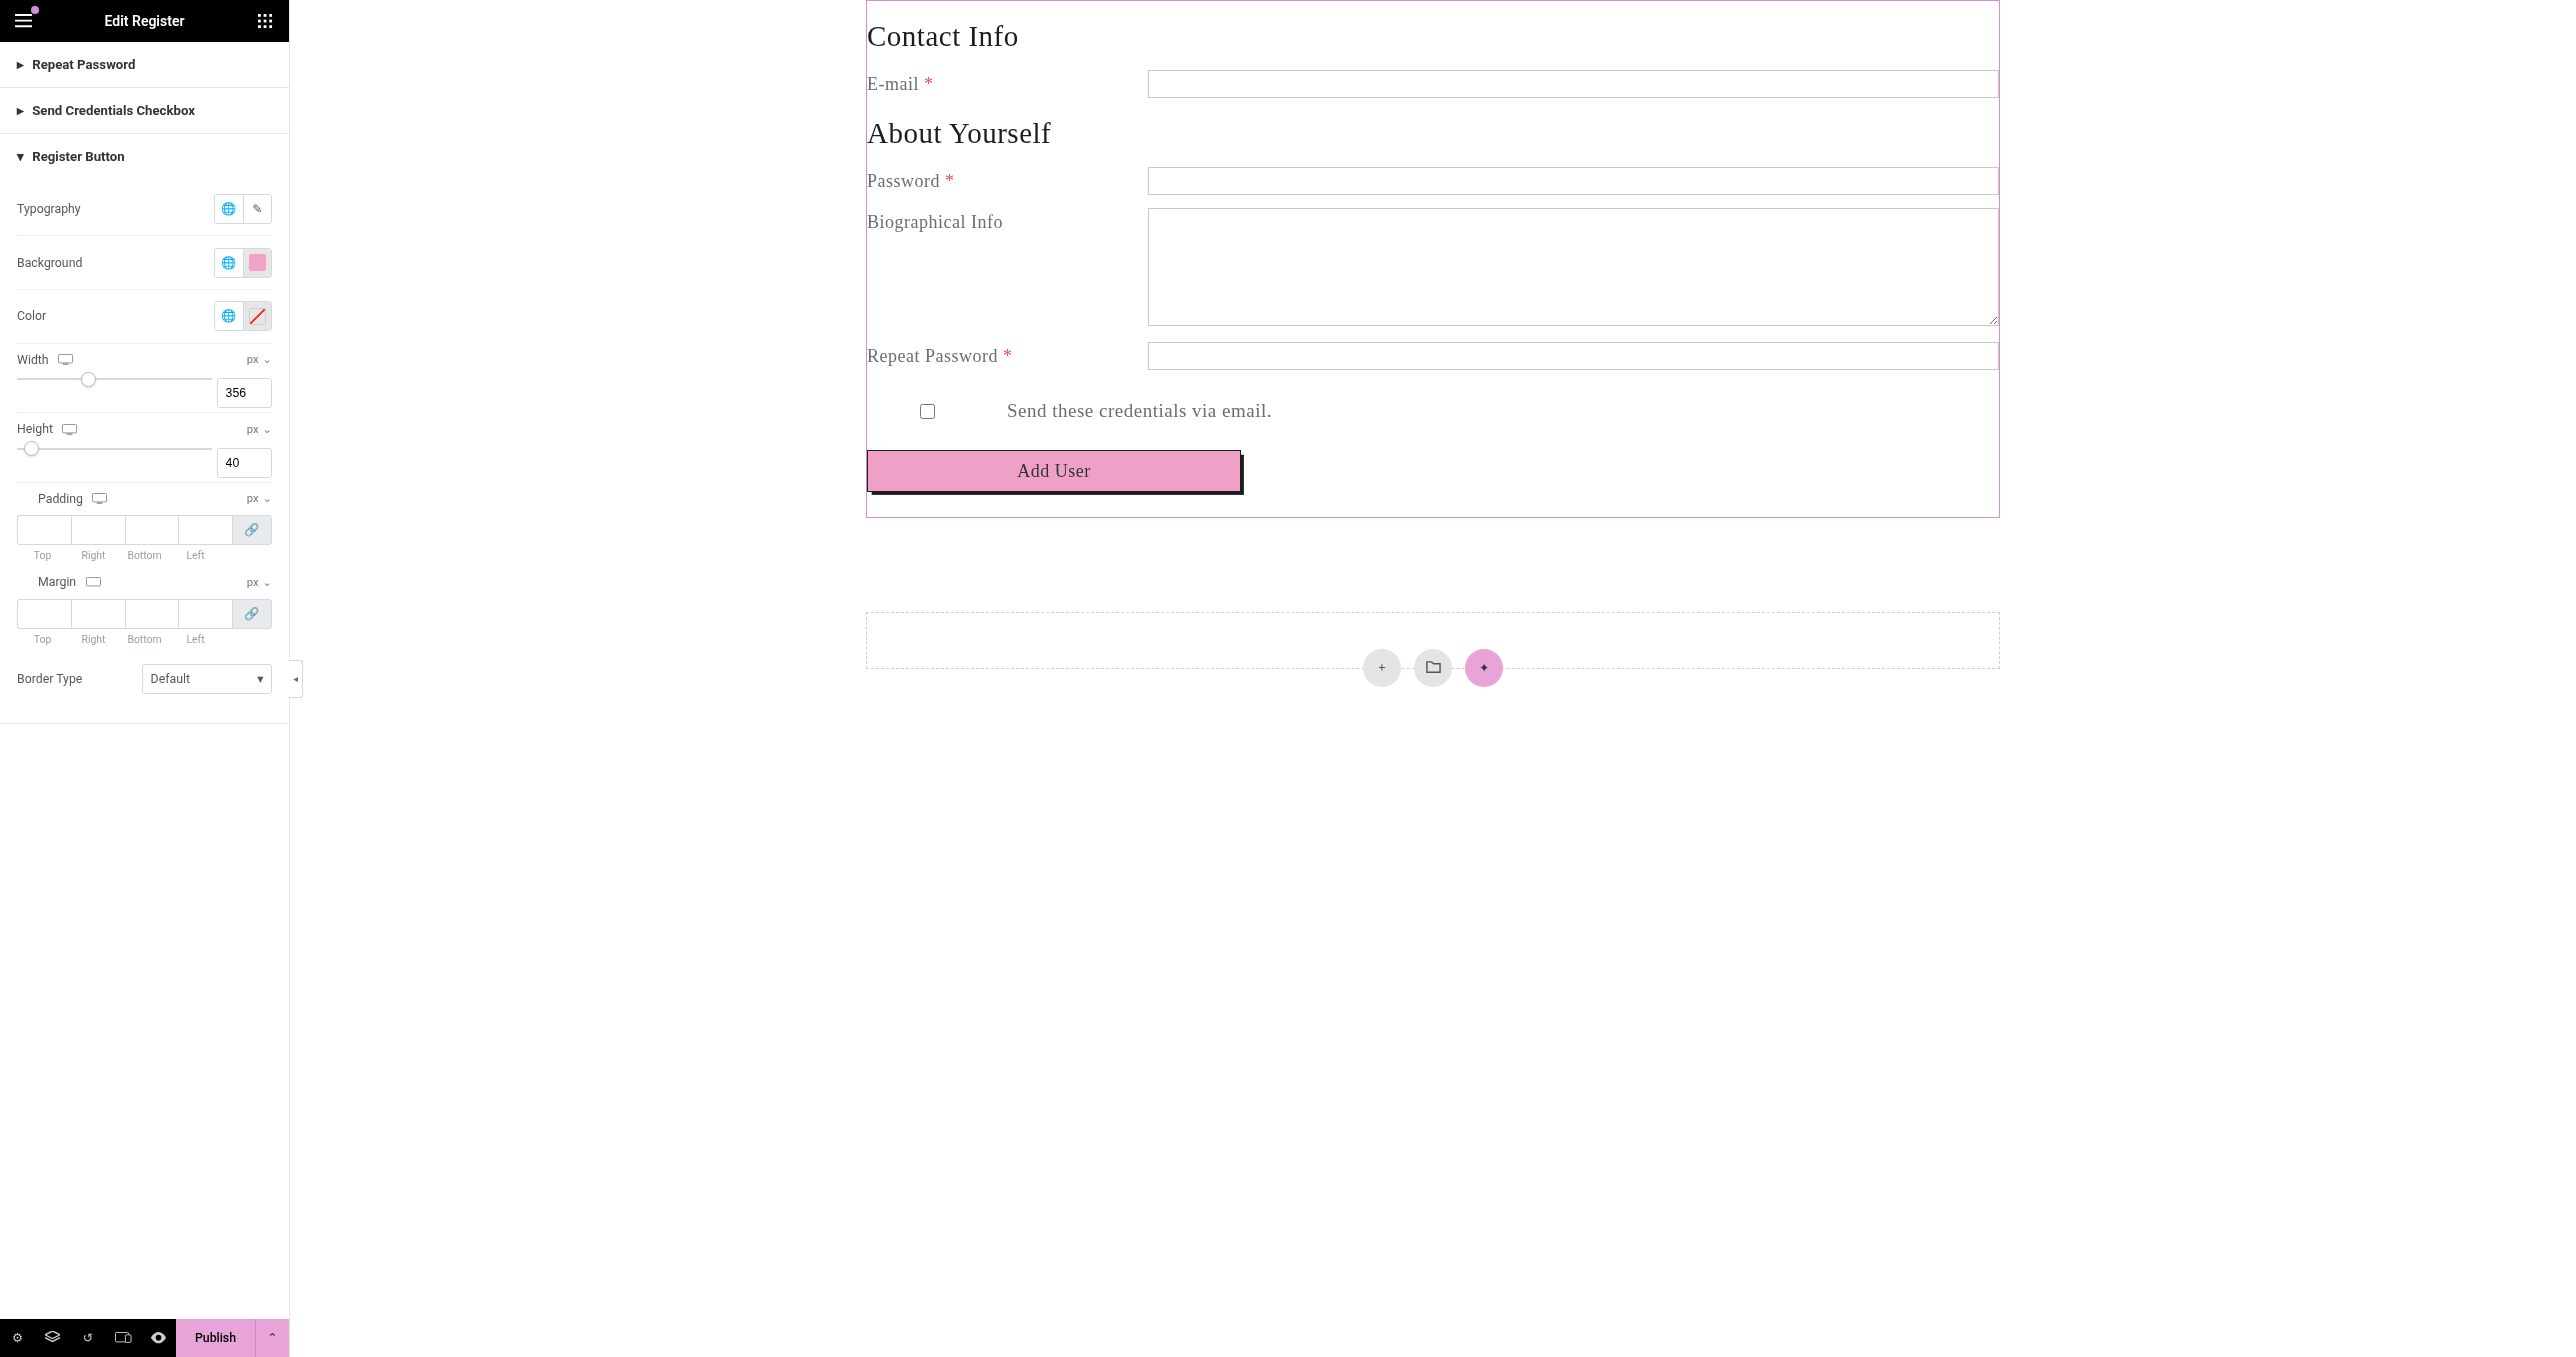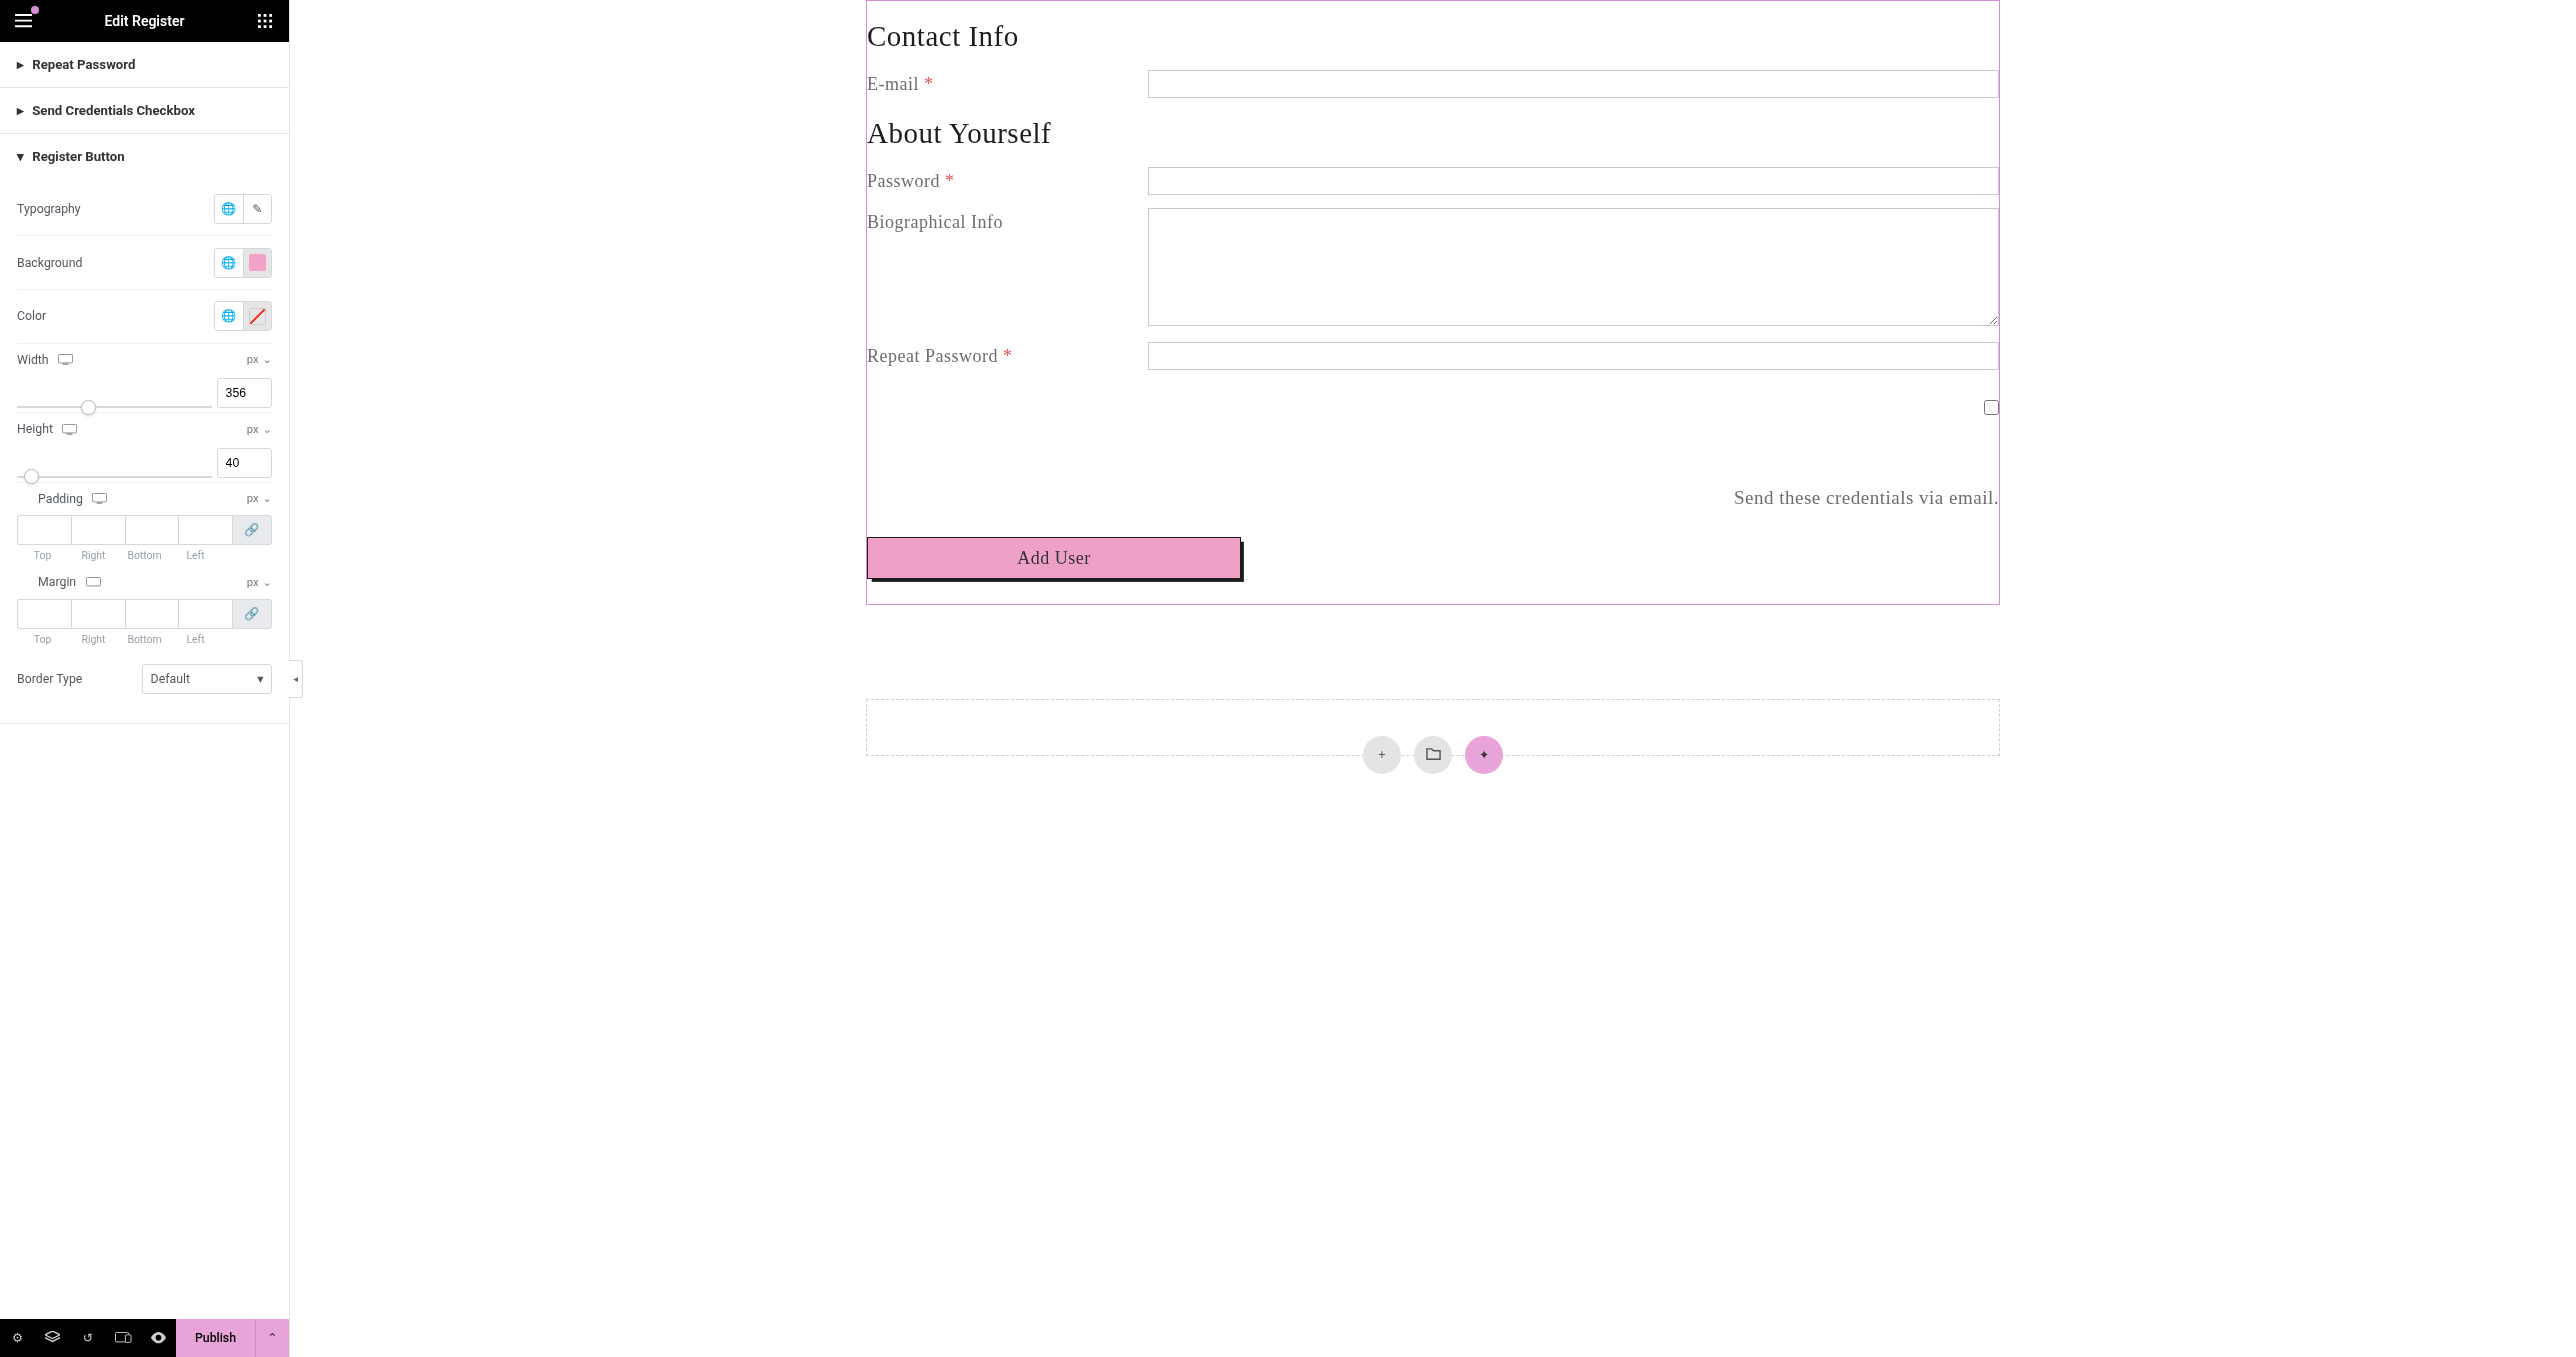--- a/index.html
+++ b/index.html
@@ -27,21 +27,21 @@
 .btn-pair .bp + .bp { border-left:0.9px solid #d5d8dc; }
 .btn-pair .bp.sel { background:#e6e6e6; }
 .swatch { width:17px; height:17px; border-radius:1.9px; }
 .swatch.pink { background:#f0a3c7; }
 .swatch.none { background:linear-gradient(to bottom right, transparent 45%, #ff3b30 45%, #ff3b30 55%, transparent 55%); border:0.9px solid #ccc; }
 
 .dim-block { padding: 9.4px 0 3.8px; border-bottom: 0.9px solid #f0f0f0; }
 .dim-head { display:flex; align-items:center; justify-content:space-between; font-size:12.3px; color:#54595f; }
 .dim-head .left { display:flex; align-items:center; gap:9.4px; }
 .unit { font-size:11.3px; color:#777; display:flex; align-items:center; gap:3.8px; cursor:pointer; }
-.slider-row { display:flex; align-items:flex-end; gap:5px; margin-top:11.3px; }
+.slider-row { display:flex; align-items:flex-start; gap:5px; margin-top:11.3px; }
 .range { flex:1; appearance:none; height:1.9px; background:#d5d8dc; position:relative; }
 .range::-webkit-slider-thumb { appearance:none; width:15px; height:15px; border-radius:50%; background:#fff; border:0.9px solid #bbb; cursor:pointer; box-shadow:0 0.9px 2.8px rgba(0,0,0,.15); }
 .num-input { width:55px; height:30px; border:0.9px solid #d5d8dc; border-radius:2.8px; padding:3.8px 7.6px; font-size:12.3px; }
 
 .four-side { padding: 9.4px 0 3.8px; }
 .side-head { display:flex; align-items:center; justify-content:space-between; font-size:12.3px; color:#54595f;margin-left:21px; }
 .side-head .left { display:flex; align-items:center; gap:9.4px; }
 .side-inputs { display:flex; margin-top:9.4px; }
 .side-inputs .cell { flex:1; display:flex; flex-direction:column; align-items:stretch; }
 .side-inputs input { width:100%; height:30px; border:0.9px solid #d5d8dc; border-right:none; font-size:12.3px; text-align:center; }
@@ -66,21 +66,21 @@
 .canvas-inner { max-width:1322px; margin:0 auto; padding: 0 94px 76px; }
 .widget-outline { border:0.9px solid #d18ed9; padding: 0 0 24.5px; }
 .form-area { padding: 0 0 0 0; }
 .section-title { font-family: Georgia, "Times New Roman", serif; font-size: 29px; font-weight:400; letter-spacing: 0.5px; color:#1d1d1d; margin: 19px 0 17px; }
 .form-row { display:flex; align-items:flex-start; margin-bottom:13.2px; }
 .form-row label { width: 281px; font-family: Georgia, serif; font-size:18px; color:#6d6d6d; padding-top:3.8px; letter-spacing:0.5px; }
 .form-row .req { color:#d9534f; }
 .form-row .field { flex:1; }
 .text-input { width:100%; height:28px; border:0.9px solid #c9c9c9; background:#fff; }
 .text-area { width:100%; height:118px; border:0.9px solid #c9c9c9; background:#fff; resize:both; }
-.check-row { display:flex; align-items:flex-end; gap:72px; margin:30px 0 28px 53px;flex-direction:column; }
+.check-row { display:flex; align-items:center; gap:72px; margin:30px 0 28px 53px; }
 .check-row input[type=checkbox] { width:15px; height:15px; }
 .check-row span { font-family: Georgia, serif; font-size:19px; color:#6d6d6d; letter-spacing:0.5px; }
 .submit-btn { width:374px; height:42px; background:#efa0c7; border:0.9px solid #1d1d1d; box-shadow:3.8px 3.8px 0 -0.9px #1d1d1d; font-family: Georgia, serif; font-size:18px; letter-spacing:0.5px; display:flex; align-items:center; justify-content:center; cursor:pointer; }
 
 .drop-area { margin-top:94px; border:1.9px dashed #cfcfcf; height:57px; display:flex; align-items:flex-end; justify-content:center; gap:13.2px; padding-bottom:0; }
 .round-btn { width:38px; height:38px; border-radius:50%; background:#e4e4e4; display:flex; align-items:center; justify-content:center; margin-bottom:-19px; cursor:pointer; }
 .round-btn.accent { background:#e8a3d8; }
 
 .ico { display:inline-flex; }
 </style>

